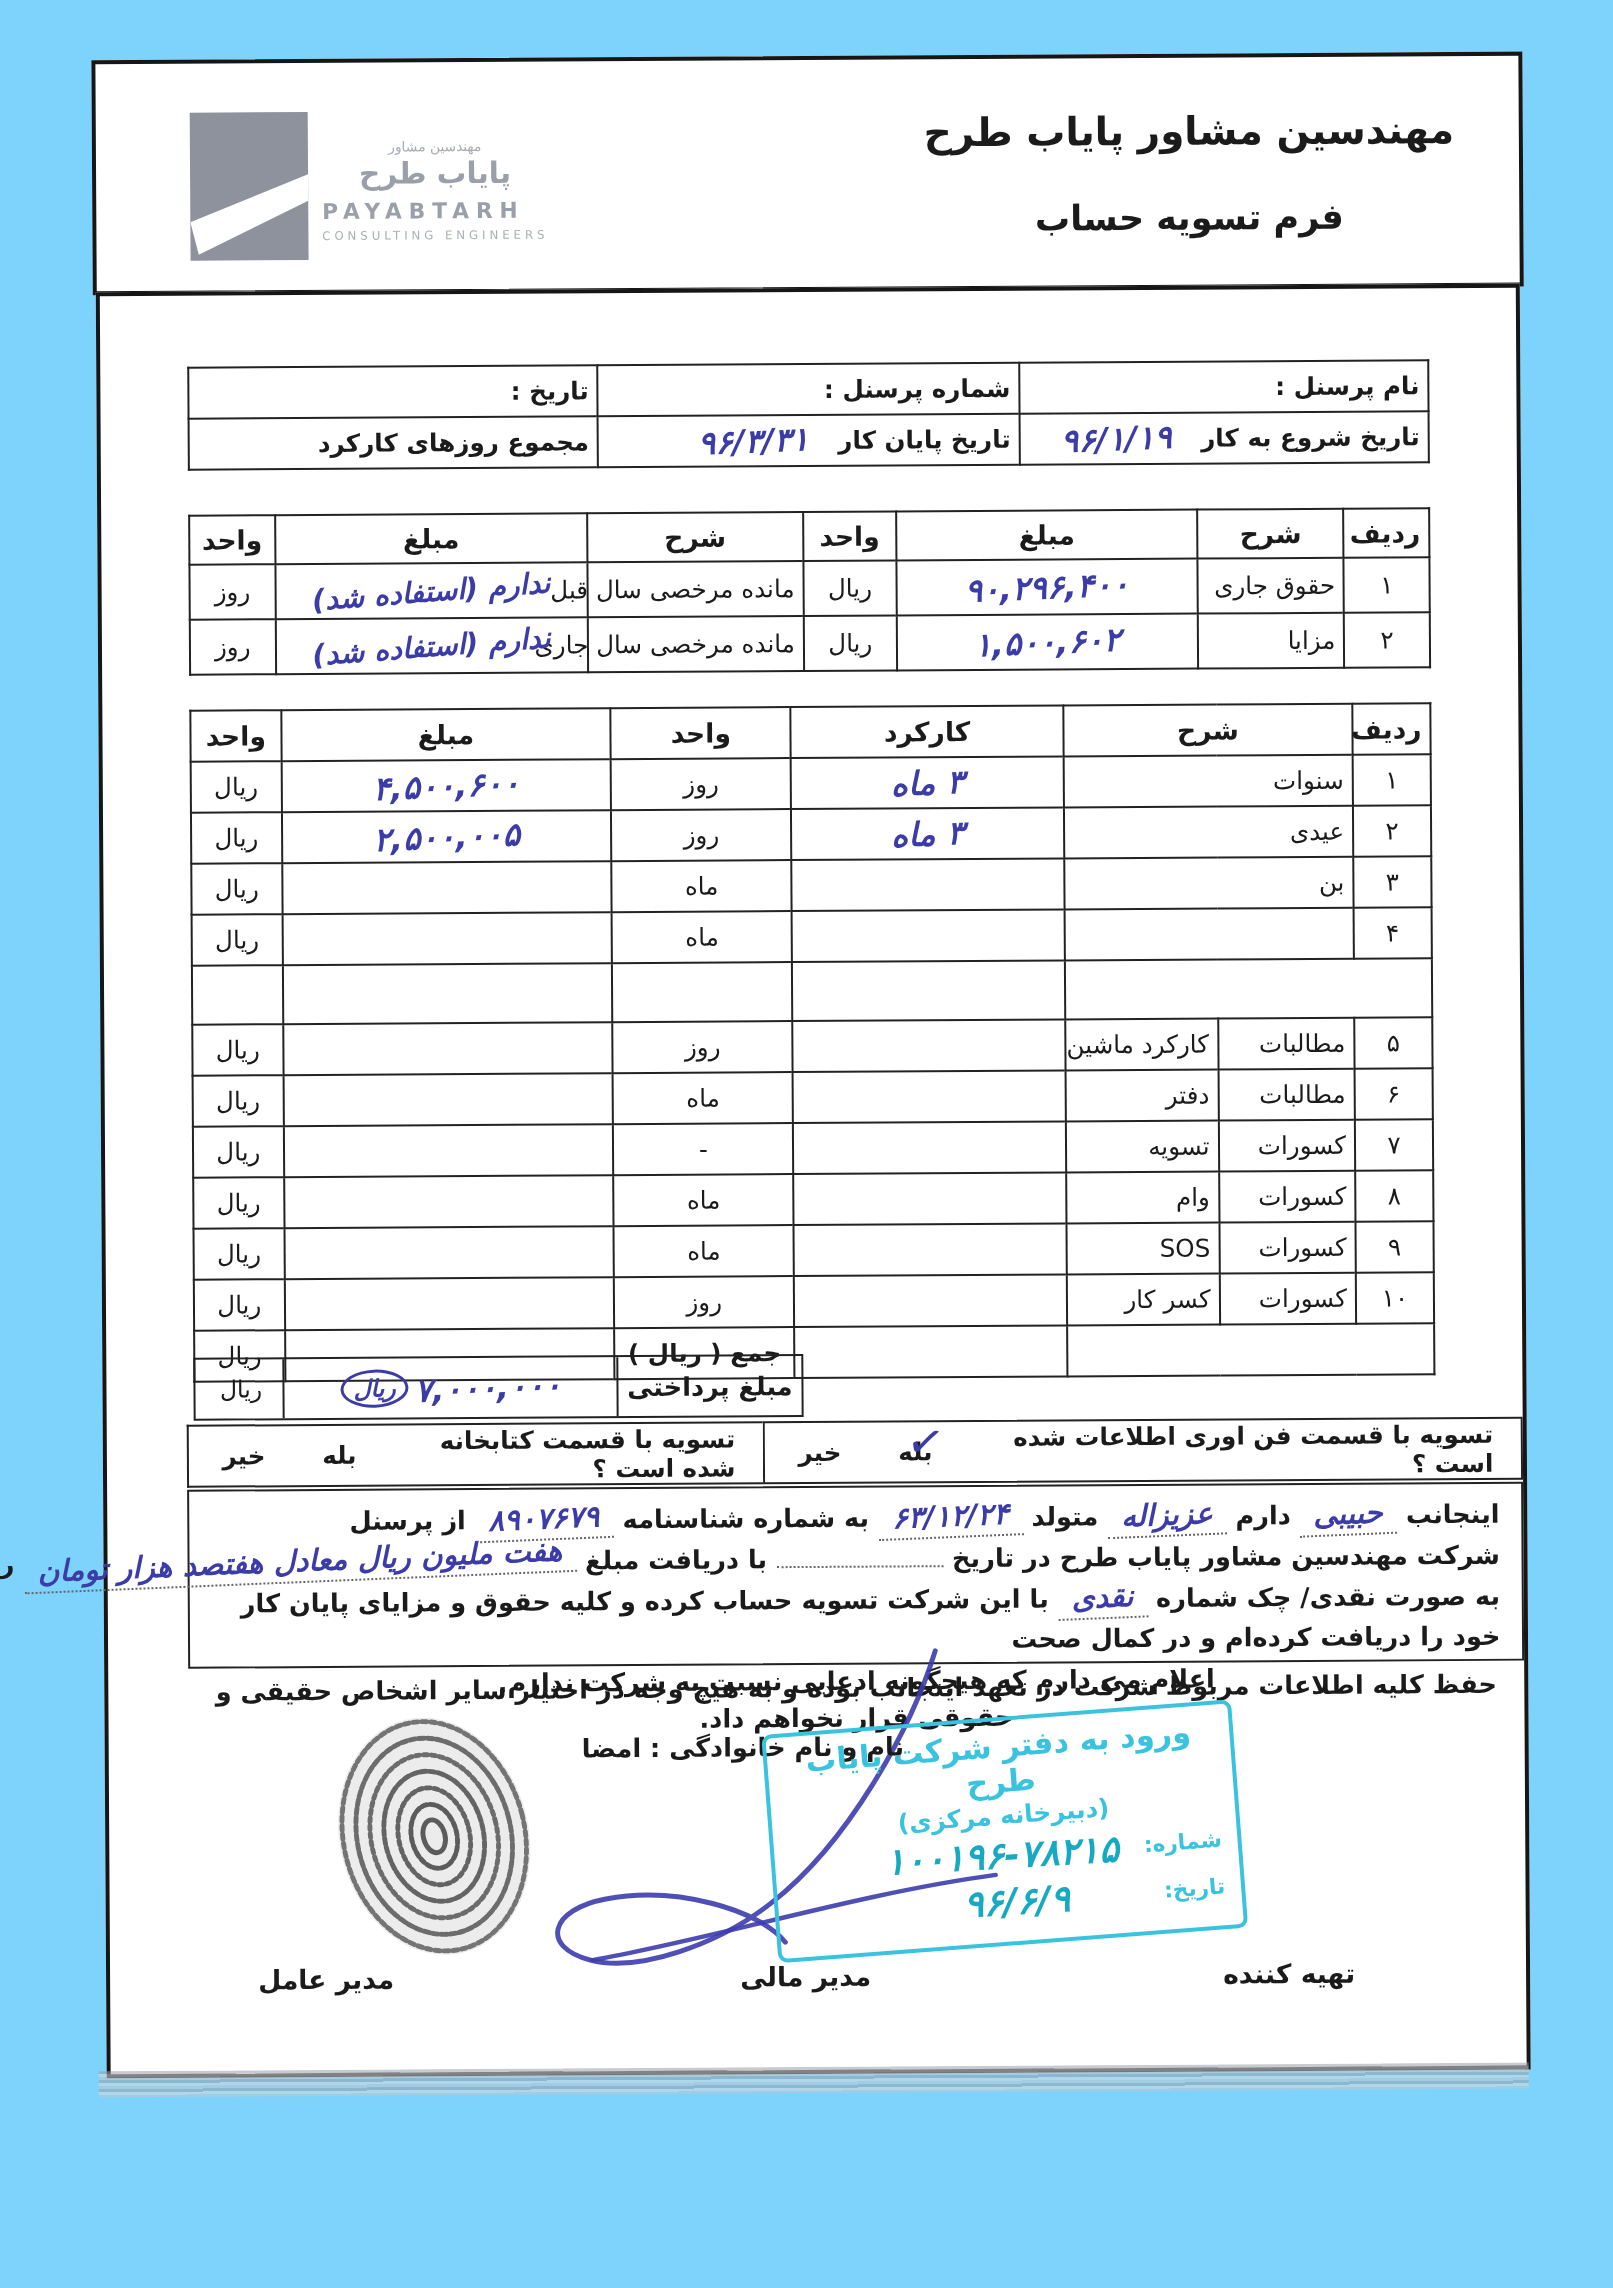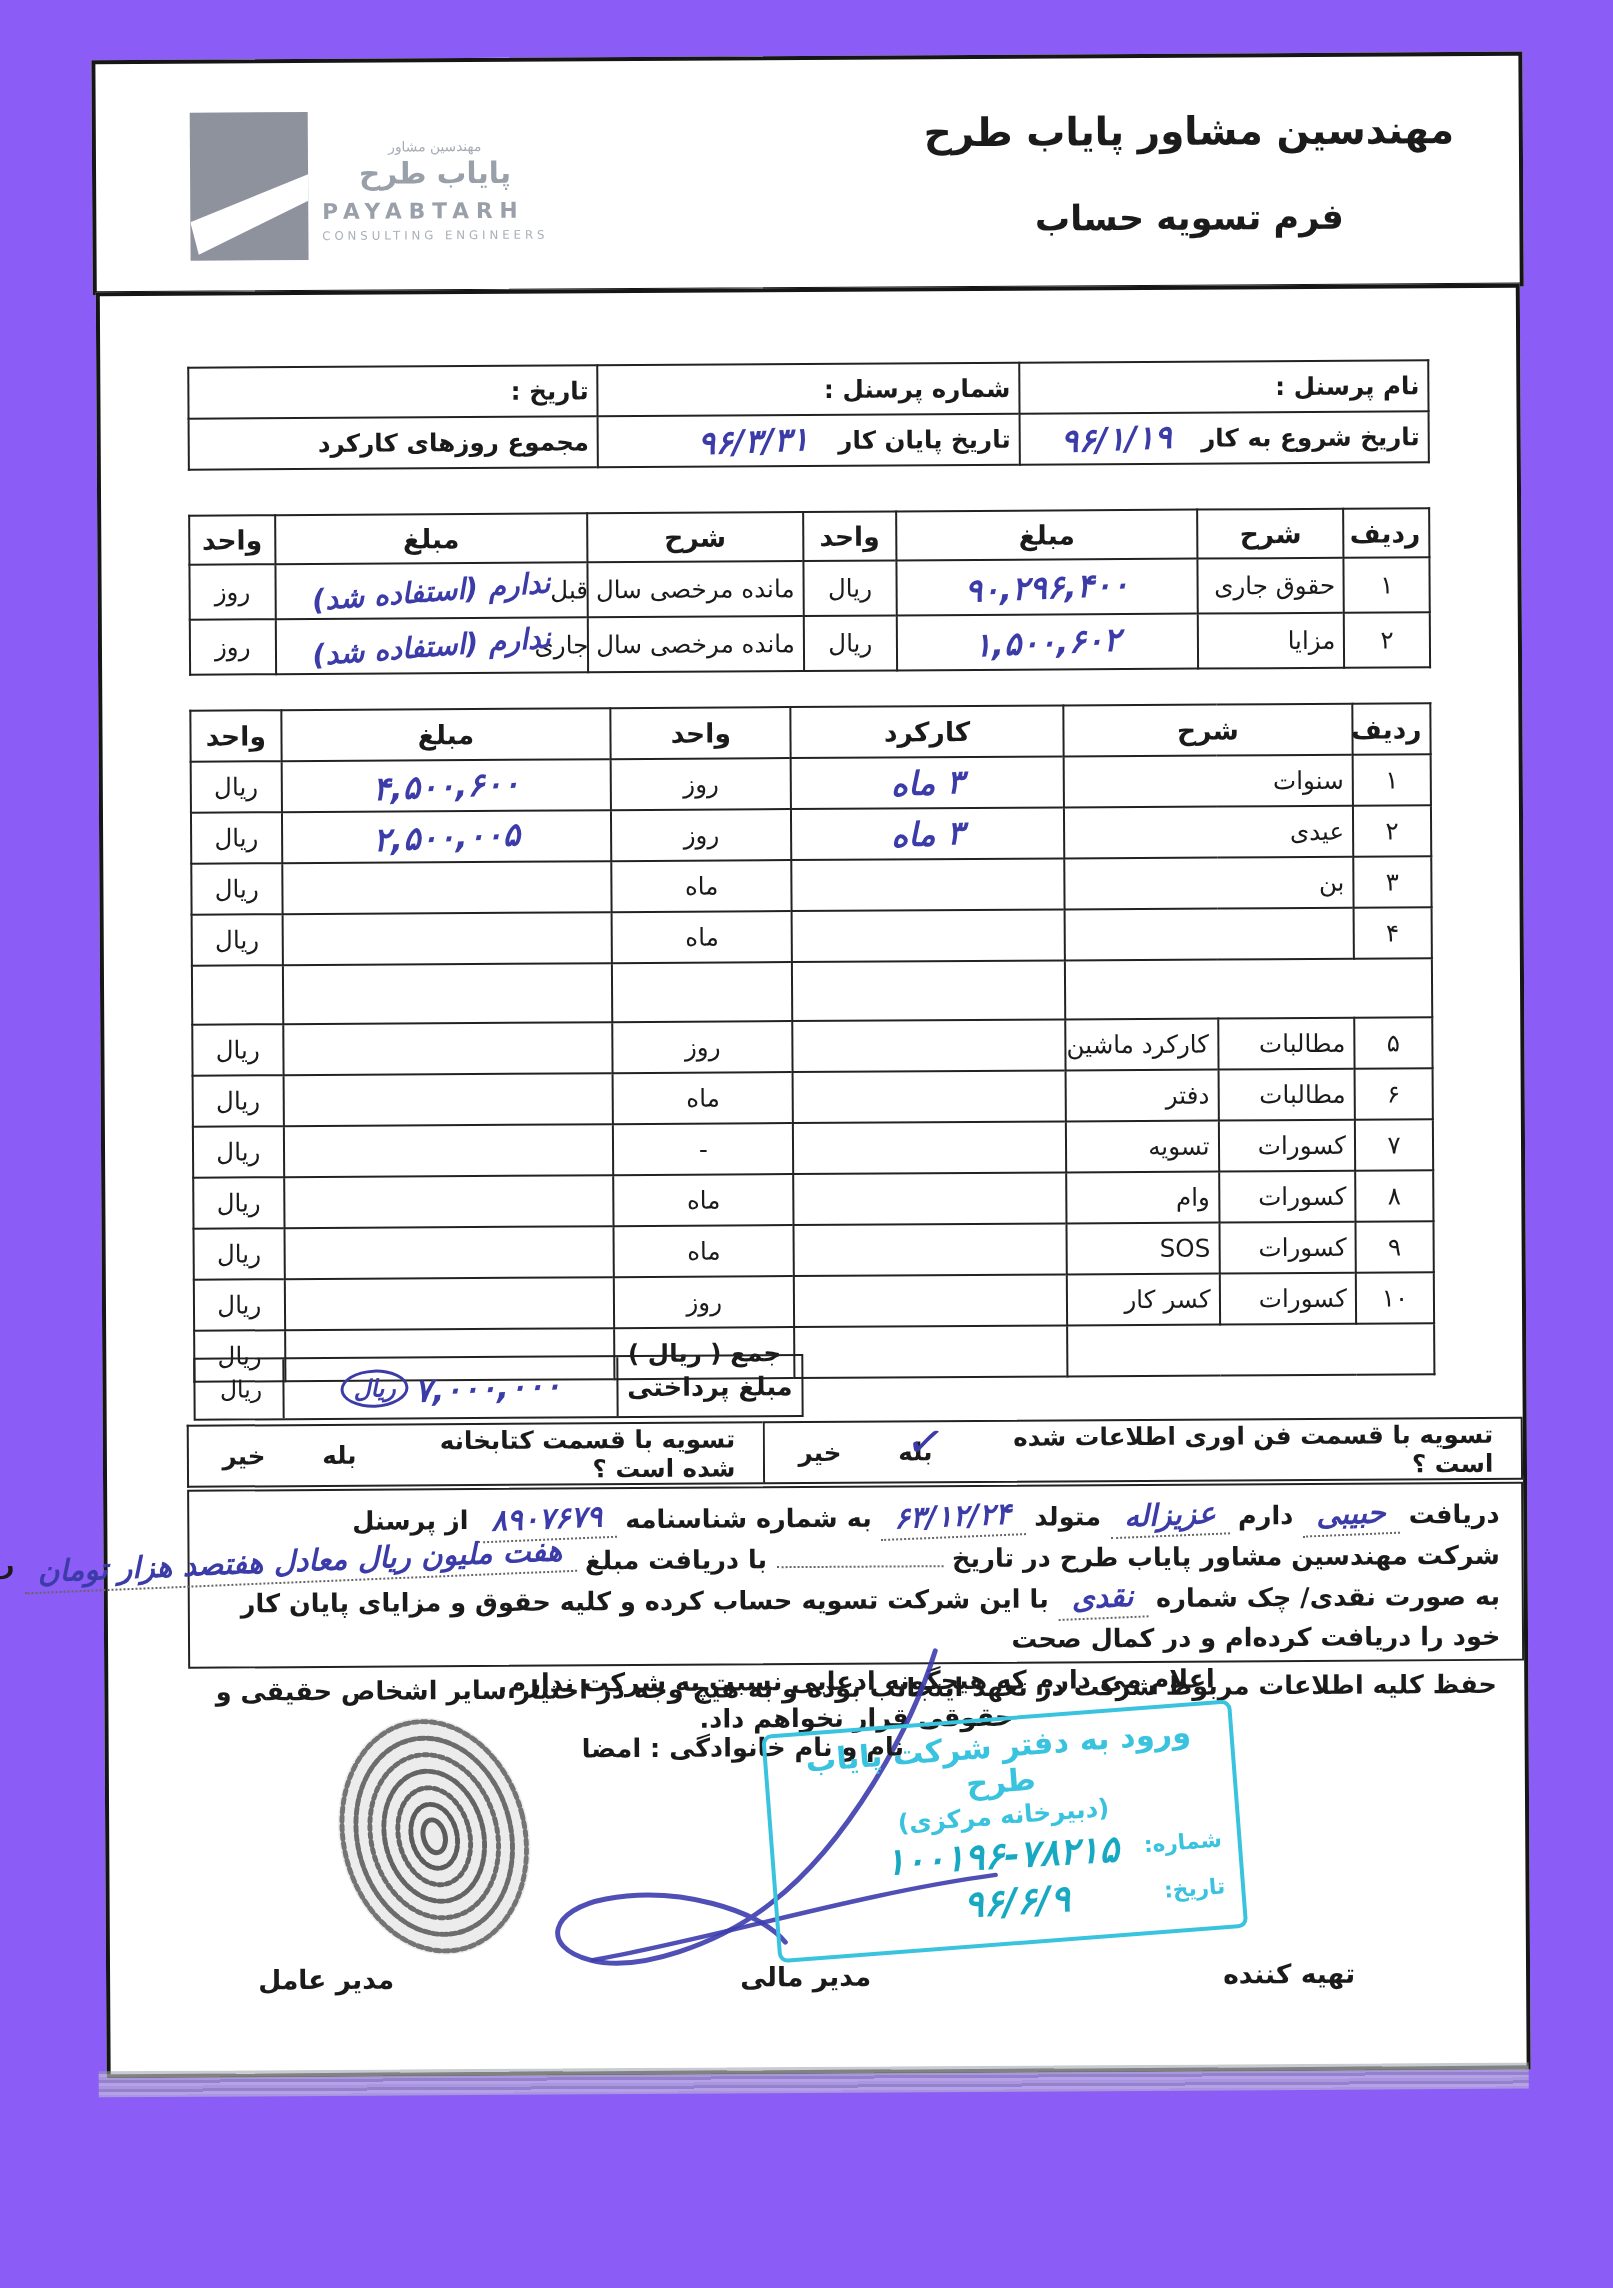--- a/index.html
+++ b/index.html
@@ -1,16 +1,16 @@
 <!DOCTYPE html>
 <html lang="fa" dir="rtl"><head>
 <meta charset="utf-8">
 <style>
   html,body{margin:0;padding:0;background:#ffffff;}
-  .page{position:relative;width:1614px;height:2288px;background:#8b5cf6;overflow:hidden;
+  .page{position:relative;width:1614px;height:2288px;background:#7dd3fc;overflow:hidden;
         font-family:"DejaVu Sans",sans-serif;color:#1b1b1b;direction:rtl;}
   .sheet{position:absolute;inset:0;transform:rotate(-0.35deg);}
 
   
   .header-box{position:absolute;left:99px;top:56px;width:1423px;height:227px;
               border:4.9px solid #161616;background:#fff;}
   .logo{position:absolute;left:94px;top:49px;width:414px;height:158px;display:flex;gap:13.8px;direction:ltr;}
   .logo-mark{position:relative;width:118px;height:148px;background:#8d929c;overflow:hidden;flex:0 0 auto;}
   .logo-mark .swoosh{position:absolute;inset:0;background:#fff;
        clip-path:polygon(0 74%, 100% 42%, 100% 60%, 7% 96%);}
@@ -350,21 +350,21 @@
       </div>
       <div class="qbox q2">
         <span>تسویه با قسمت کتابخانه شده است ؟</span>
         <span class="opt">بله</span>
         <span class="opt">خیر</span>
       </div>
     </div>
 
     <div class="decl-box">
       <div class="row">
-        <span>دریافت</span>
+        <span>اینجانب</span>
         <span class="hw hw-line decl-hw">حبیبی</span>
         <span>دارم</span>
         <span class="hw hw-line decl-hw">عزیزاله</span>
         <span>متولد</span>
         <span class="hw hw-line decl-hw">۶۳/۱۲/۲۴</span>
         <span>به شماره شناسنامه</span>
         <span class="hw hw-line decl-hw">۸۹۰۷۶۷۹</span>
         <span>از پرسنل</span>
       </div>
       <div class="row">

